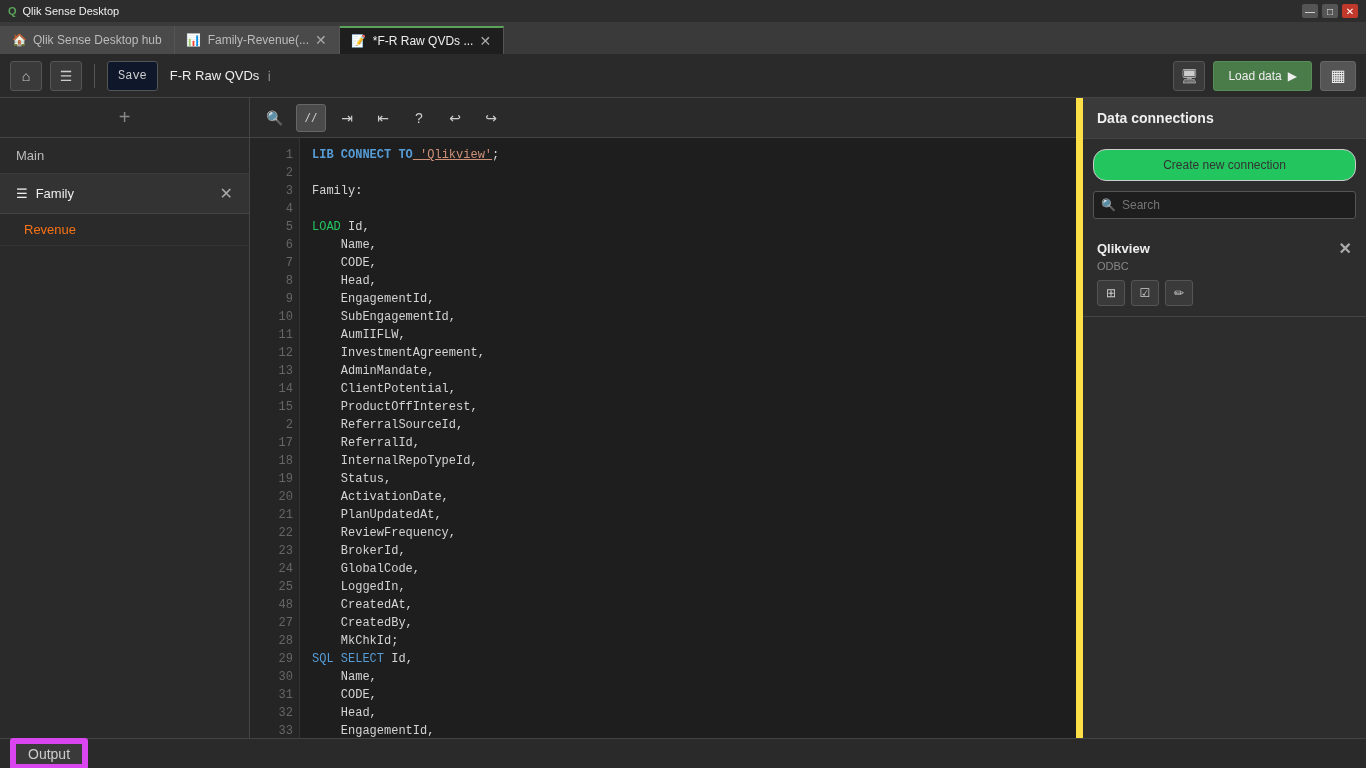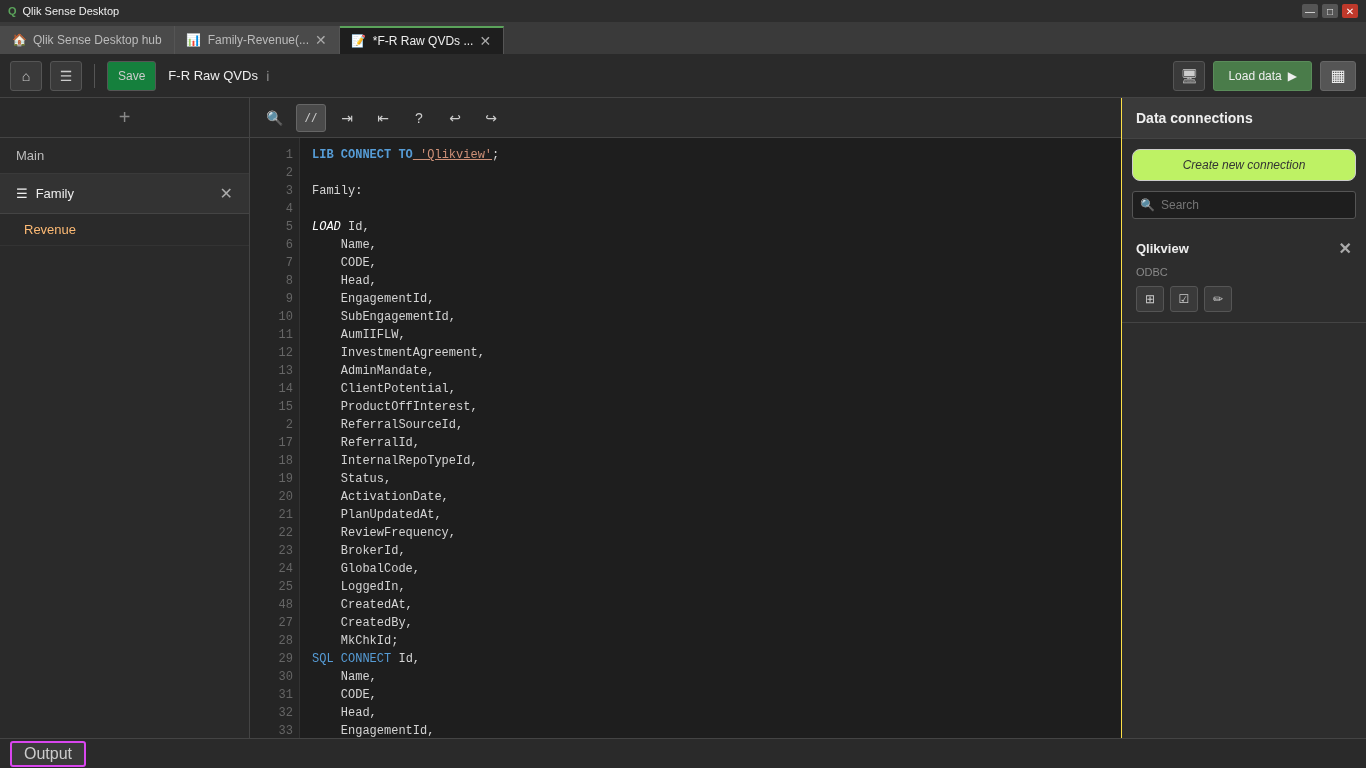--- a/index.html
+++ b/index.html
@@ -59,29 +59,30 @@
       height: 44px;
       display: flex;
       align-items: center;
       padding: 0 10px;
       border-bottom: 1px solid #444;
       gap: 8px;
     }
     .toolbar-btn {
       height: 30px;
       padding: 0 10px;
-      background: #15803d;
+      background: #0f172a;
       border: 1px solid #555;
       border-radius: 3px;
       color: #ccc;
       cursor: pointer;
       display: flex;
       align-items: center;
       gap: 5px;
       font-size: 12px;
+      font-family: Liberation Mono, monospace;
     }
     .toolbar-icon-btn {
       width: 32px; height: 30px;
       background: #3a3a3a;
       border: 1px solid #555;
       border-radius: 3px;
       color: #ccc;
       cursor: pointer;
       display: flex;
       align-items: center;
@@ -161,21 +162,21 @@
       color: #eee;
       font-size: 13px;
     }
     .sidebar-section-close {
       color: #aaa;
       cursor: pointer;
       font-size: 16px;
     }
     .sidebar-sub-item {
       padding: 8px 24px;
-      color: #fdba74;
+      color: #f97316;
       font-size: 13px;
       cursor: pointer;
       border-bottom: 1px solid #333;
     }
 
     
     #editor-area {
       flex: 1;
       background: #1e1e1e;
       display: flex;
@@ -225,53 +226,52 @@
       background: #1e1e1e;
       color: #ccc;
       font-family: 'Courier New', monospace;
       font-size: 12px;
       padding: 8px 12px;
       overflow-y: auto;
       line-height: 1.5;
       white-space: pre;
     }
     .kw-connect { color: #569cd6; font-weight: bold; }
-    .kw-load { color: #ffffff; font-style: italic; }
+    .kw-load { color: #22c55e; }
     .kw-sql { color: #569cd6; }
     .kw-select { color: #569cd6; }
     .str-val { color: #ce9178; text-decoration: underline; }
     .normal { color: #d4d4d4; }
 
     
     #data-connections {
-      width: 245px;
+      width: 290px;
       background: #2d2d2d;
-      border-left: 1px solid #fde047;
+      border-left: 7px solid #fde047;
       display: flex;
       flex-direction: column;
     }
     #dc-header {
       padding: 12px 14px;
       font-size: 14px;
       color: #eee;
       background: #3a3a3a;
       border-bottom: 1px solid #444;
       font-weight: 600;
     }
     #dc-create-btn {
       margin: 10px;
       padding: 8px;
-      background: #bef264;
+      background: #22c55e;
       border: 1px solid #ccc;
-      border-radius: 8px;
+      border-radius: 13px;
       color: #333;
       cursor: pointer;
       text-align: center;
       font-size: 12px;
-      font-style: italic;
     }
     #dc-search {
       margin: 0 10px 10px;
       position: relative;
     }
     #dc-search input {
       width: 100%;
       padding: 6px 8px 6px 28px;
       background: #1e1e1e;
       border: 1px solid #555;
@@ -295,21 +295,21 @@
       color: #eee;
       font-size: 13px;
       font-weight: 600;
       display: flex;
       align-items: center;
       justify-content: space-between;
     }
     .dc-connection-type {
       color: #888;
       font-size: 11px;
-      margin-top: 8px;
+      margin-top: 2px;
     }
     .dc-connection-actions {
       display: flex;
       gap: 6px;
       margin-top: 8px;
     }
     .dc-action-btn {
       width: 28px; height: 26px;
       background: #3a3a3a;
       border: 1px solid #555;
@@ -332,25 +332,25 @@
       height: 30px;
       background: #2a2a2a;
       border-top: 1px solid #444;
       display: flex;
       align-items: center;
       padding: 0 10px;
     }
     .status-output-btn {
       padding: 2px 12px;
       background: #3a3a3a;
-      border: 2px solid #d946ef;
-      border-radius: 3px;
-      color: #ccc;
-      cursor: pointer;
-      font-size: 16px;
+      border: 6px solid #d946ef;
+      border-radius: 3px;
+      color: #ccc;
+      cursor: pointer;
+      font-size: 14px;
     }
 
     
     #code-content::-webkit-scrollbar { width: 8px; }
     #code-content::-webkit-scrollbar-track { background: #252525; }
     #code-content::-webkit-scrollbar-thumb { background: #555; border-radius: 4px; }
   </style>
 </head>
 <body>
 
@@ -514,21 +514,21 @@
 <span class="normal">    Status,</span>
 <span class="normal">    ActivationDate,</span>
 <span class="normal">    PlanUpdatedAt,</span>
 <span class="normal">    ReviewFrequency,</span>
 <span class="normal">    BrokerId,</span>
 <span class="normal">    GlobalCode,</span>
 <span class="normal">    LoggedIn,</span>
 <span class="normal">    CreatedAt,</span>
 <span class="normal">    CreatedBy,</span>
 <span class="normal">    MkChkId;</span>
-<span class="kw-sql">SQL</span><span class="normal"> </span><span class="kw-select">CONNECT</span><span class="normal"> Id,</span>
+<span class="kw-sql">SQL</span><span class="normal"> </span><span class="kw-select">SELECT</span><span class="normal"> Id,</span>
 <span class="normal">    Name,</span>
 <span class="normal">    CODE,</span>
 <span class="normal">    Head,</span>
 <span class="normal">    EngagementId,</span></div>
     </div>
   </div>
 
   <div id="data-connections">
     <div id="dc-header">Data connections</div>
     <div id="dc-create-btn">Create new connection</div>

